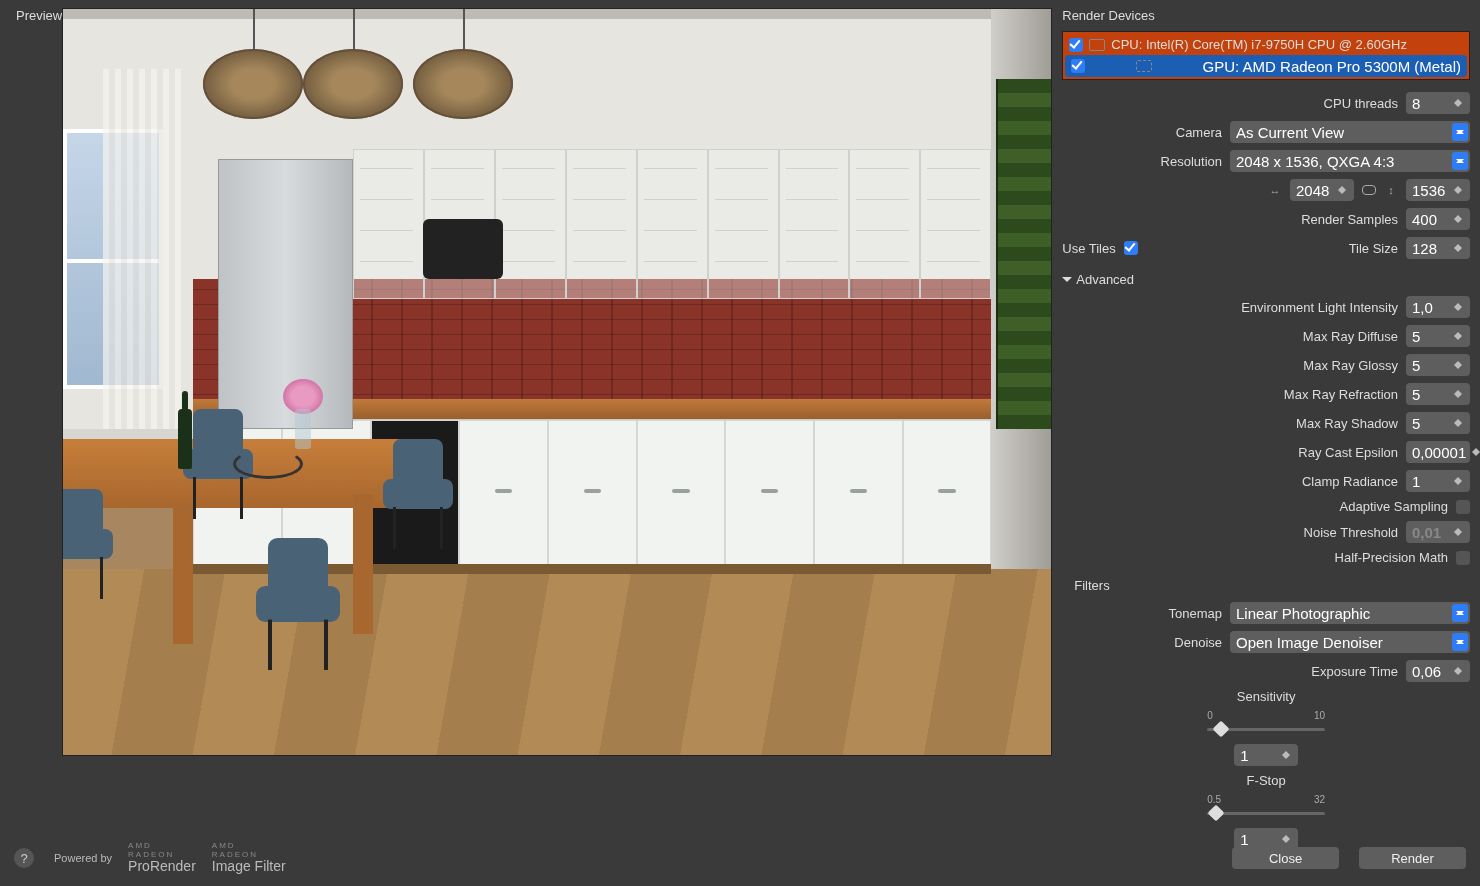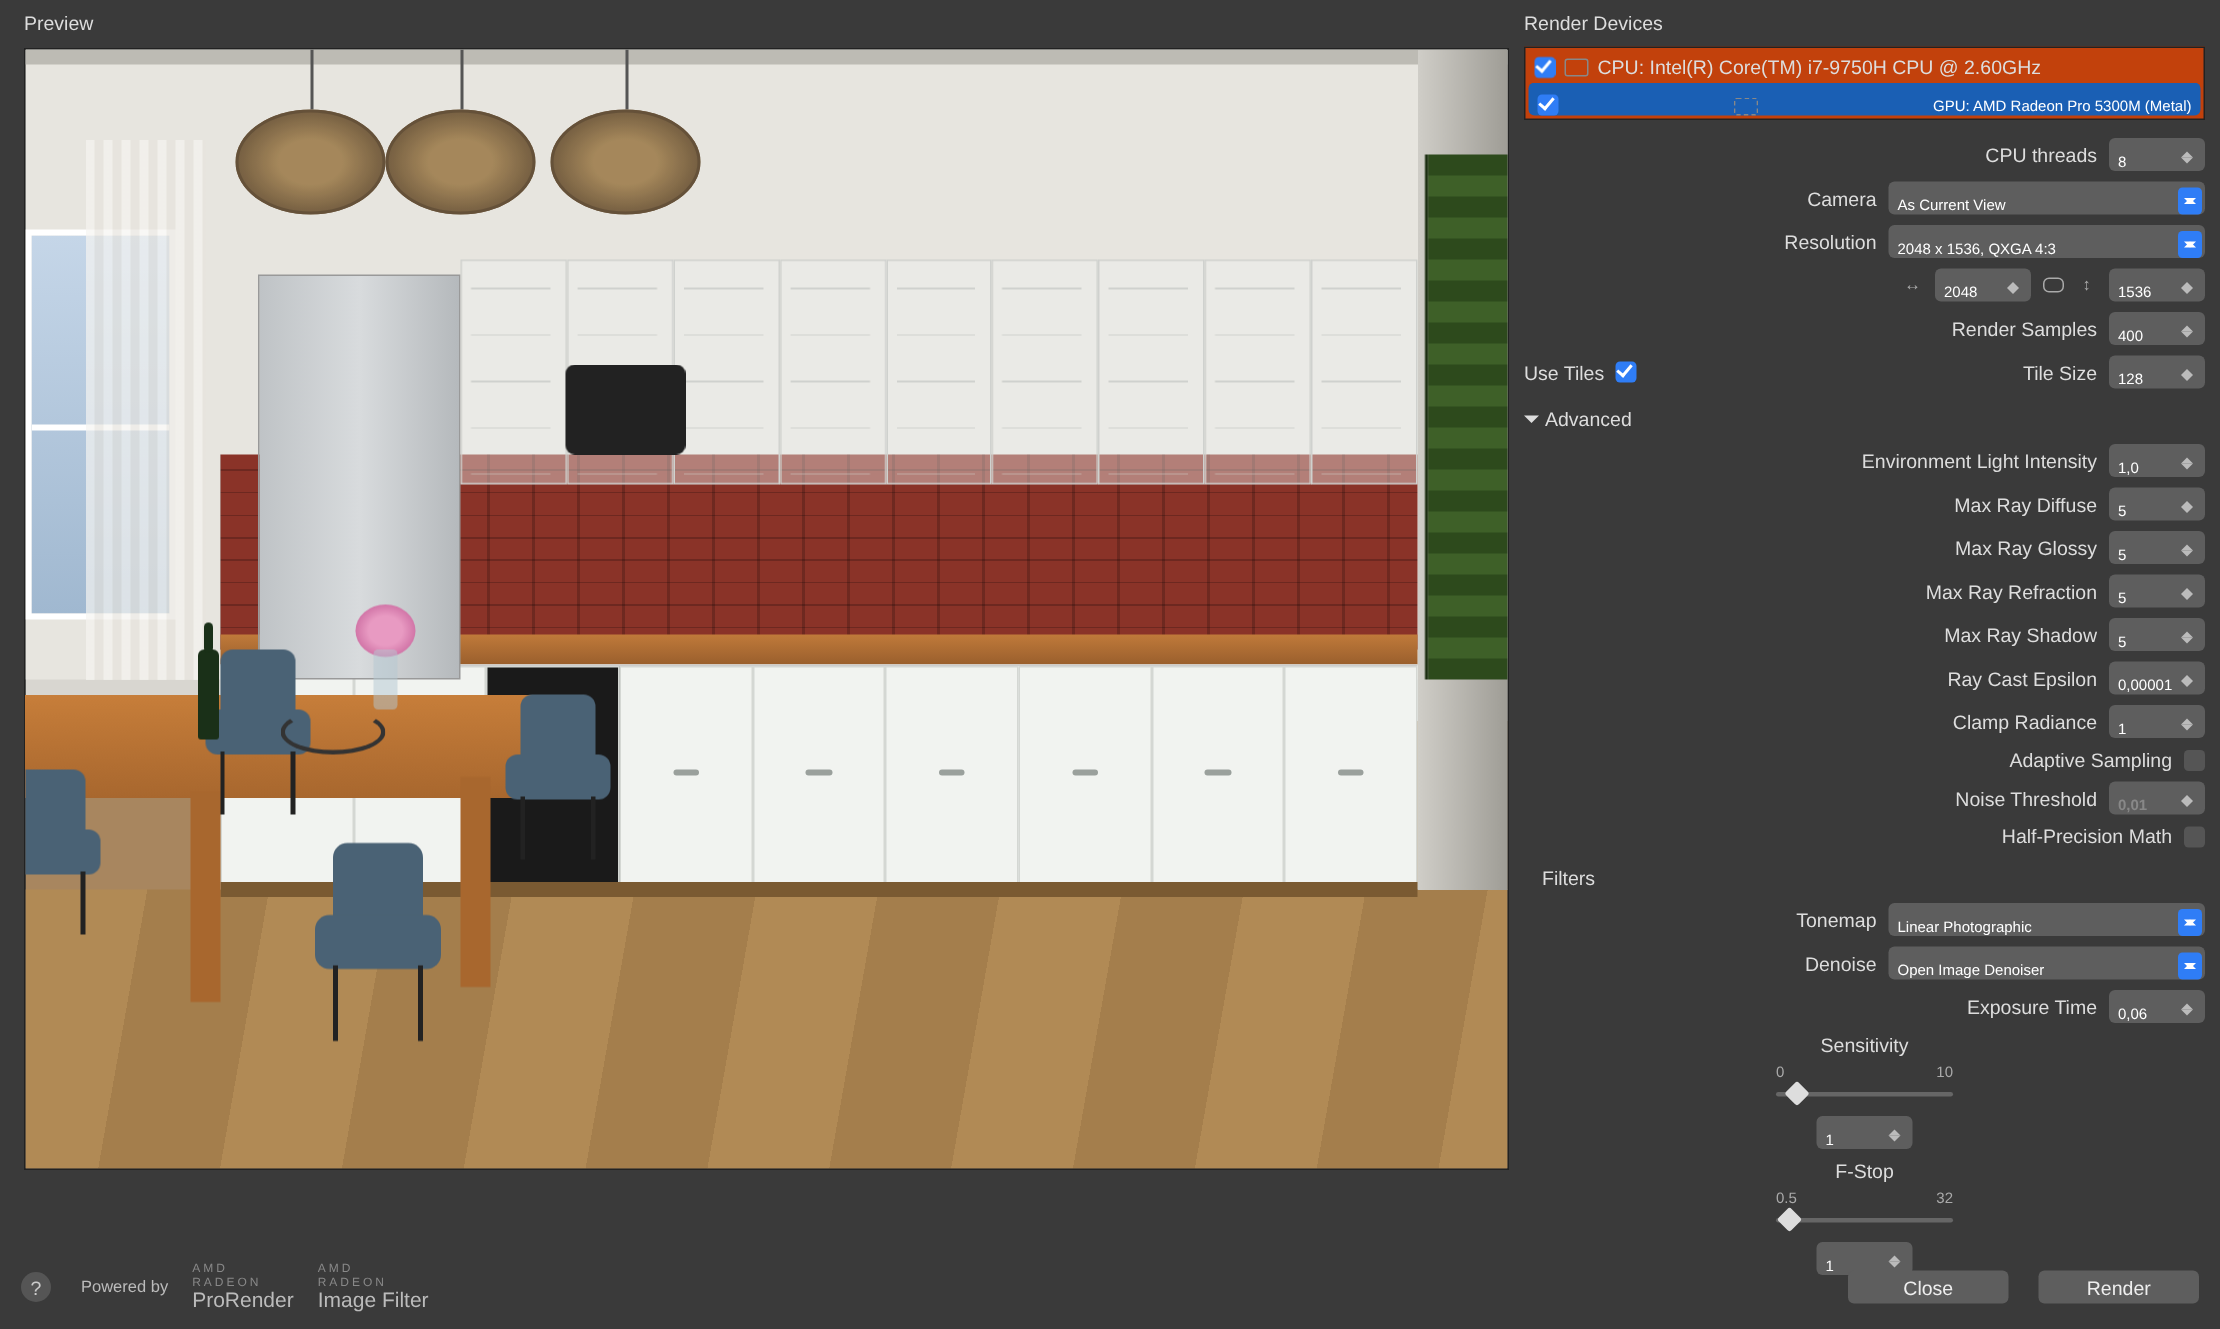--- a/index.html
+++ b/index.html
@@ -10,21 +10,21 @@
     font-family: -apple-system, "Helvetica Neue", Arial, sans-serif;
     font-size: 13px;
     color: #ddd;
     overflow: hidden;
     position: relative;
   }
 
   .main { display: flex; padding: 8px 10px 0 16px; gap: 10px; height: 790px; }
 
   
-  .preview-col { flex: 0 0 990px; display:flex; flex-direction:column; }
+  .preview-col { flex: 0 0 990px; display:flex; flex-direction:row; }
   .hdr { font-size:13px; color:#ddd; height:20px; margin-bottom:4px;}
   .preview-box {
     width: 990px; height: 748px;
     border:1px solid #222; position:relative; overflow:hidden;
     background: linear-gradient(#d8d6d0 0 60%, #a8865f 60% 100%);
   }
   
   .wall-back { position:absolute; left:0; right:0; top:0; height:420px;
     background:#e7e5df;}
   .ceiling-shadow{position:absolute;left:0;right:0;top:0;height:10px;background:#bdbbb4;}
@@ -96,32 +96,32 @@
   .chk{width:14px;height:14px;border-radius:3px;background:#2f7df6;position:relative;flex:0 0 14px;}
   .chk::after{content:"";position:absolute;left:3px;top:0px;width:4px;height:8px;border:solid #fff;border-width:0 2px 2px 0;transform:rotate(40deg);}
   .chk.off{background:#555;}
   .chk.off::after{display:none;}
   .dev-ico{width:16px;height:12px;border:1px solid #888;border-radius:2px;flex:0 0 16px;}
   .dev-ico.gpu{border-style:dashed;}
 
   .form{display:flex;flex-direction:column;gap:7px;padding-top:8px;}
   .row{display:flex;align-items:center;justify-content:flex-end;gap:8px;}
   .row .lab{font-size:13px;text-align:right;color:#ddd;}
-  .sel,.fld{height:22px;background:#5e5e5e;border:none;border-radius:4px;color:#fff;padding:0 6px;font-size:10px;display:flex;align-items:flex-end;position:relative;}
+  .sel,.fld{height:22px;background:#5e5e5e;border:none;border-radius:4px;color:#fff;padding:0 6px;font-size:15px;display:flex;align-items:center;position:relative;}
   .sel{justify-content:space-between;}
   .sel .caret{width:16px;height:18px;background:#2f7df6;border-radius:3px;position:relative;margin-right:-4px;}
   .sel .caret::before{content:"";position:absolute;left:4px;top:3px;border:4px solid transparent;border-bottom-color:#fff;}
   .sel .caret::after{content:"";position:absolute;left:4px;bottom:3px;border:4px solid transparent;border-top-color:#fff;}
   .fld{justify-content:space-between;}
   .fld.small{width:64px;}
   .stepper{width:12px;height:18px;position:relative;margin-left:4px;}
   .stepper::before{content:"";position:absolute;left:2px;top:1px;border:4px solid transparent;border-bottom-color:#bbb;}
   .stepper::after{content:"";position:absolute;left:2px;bottom:1px;border:4px solid transparent;border-top-color:#bbb;}
   .fld.dim{color:#888;font-weight:bold;}
-  .w200{width:211px;}
+  .w200{width:240px;}
   .link-ico{width:14px;height:10px;border:1px solid #aaa;border-radius:4px;position:relative;}
   .dim-ico{width:14px;height:14px;position:relative;display:flex;align-items:center;justify-content:center;color:#aaa;font-size:11px;}
 
   .subhdr{display:flex;align-items:center;gap:4px;color:#ddd;font-size:13px;padding:6px 0 2px 0;}
   .tri{width:0;height:0;border:5px solid transparent;border-top-color:#ddd;transform:translateY(2px);}
 
   .slider-row{display:flex;align-items:center;justify-content:flex-end;gap:8px;position:relative;flex-direction:column;}
   .slider{position:relative;width:118px;height:24px;}
   .slider .track{position:absolute;left:0;right:0;top:16px;height:3px;background:#666;border-radius:2px;}
   .slider .thumb{position:absolute;top:11px;width:12px;height:12px;border-radius:2px;background:#ddd;transform:rotate(45deg);}

